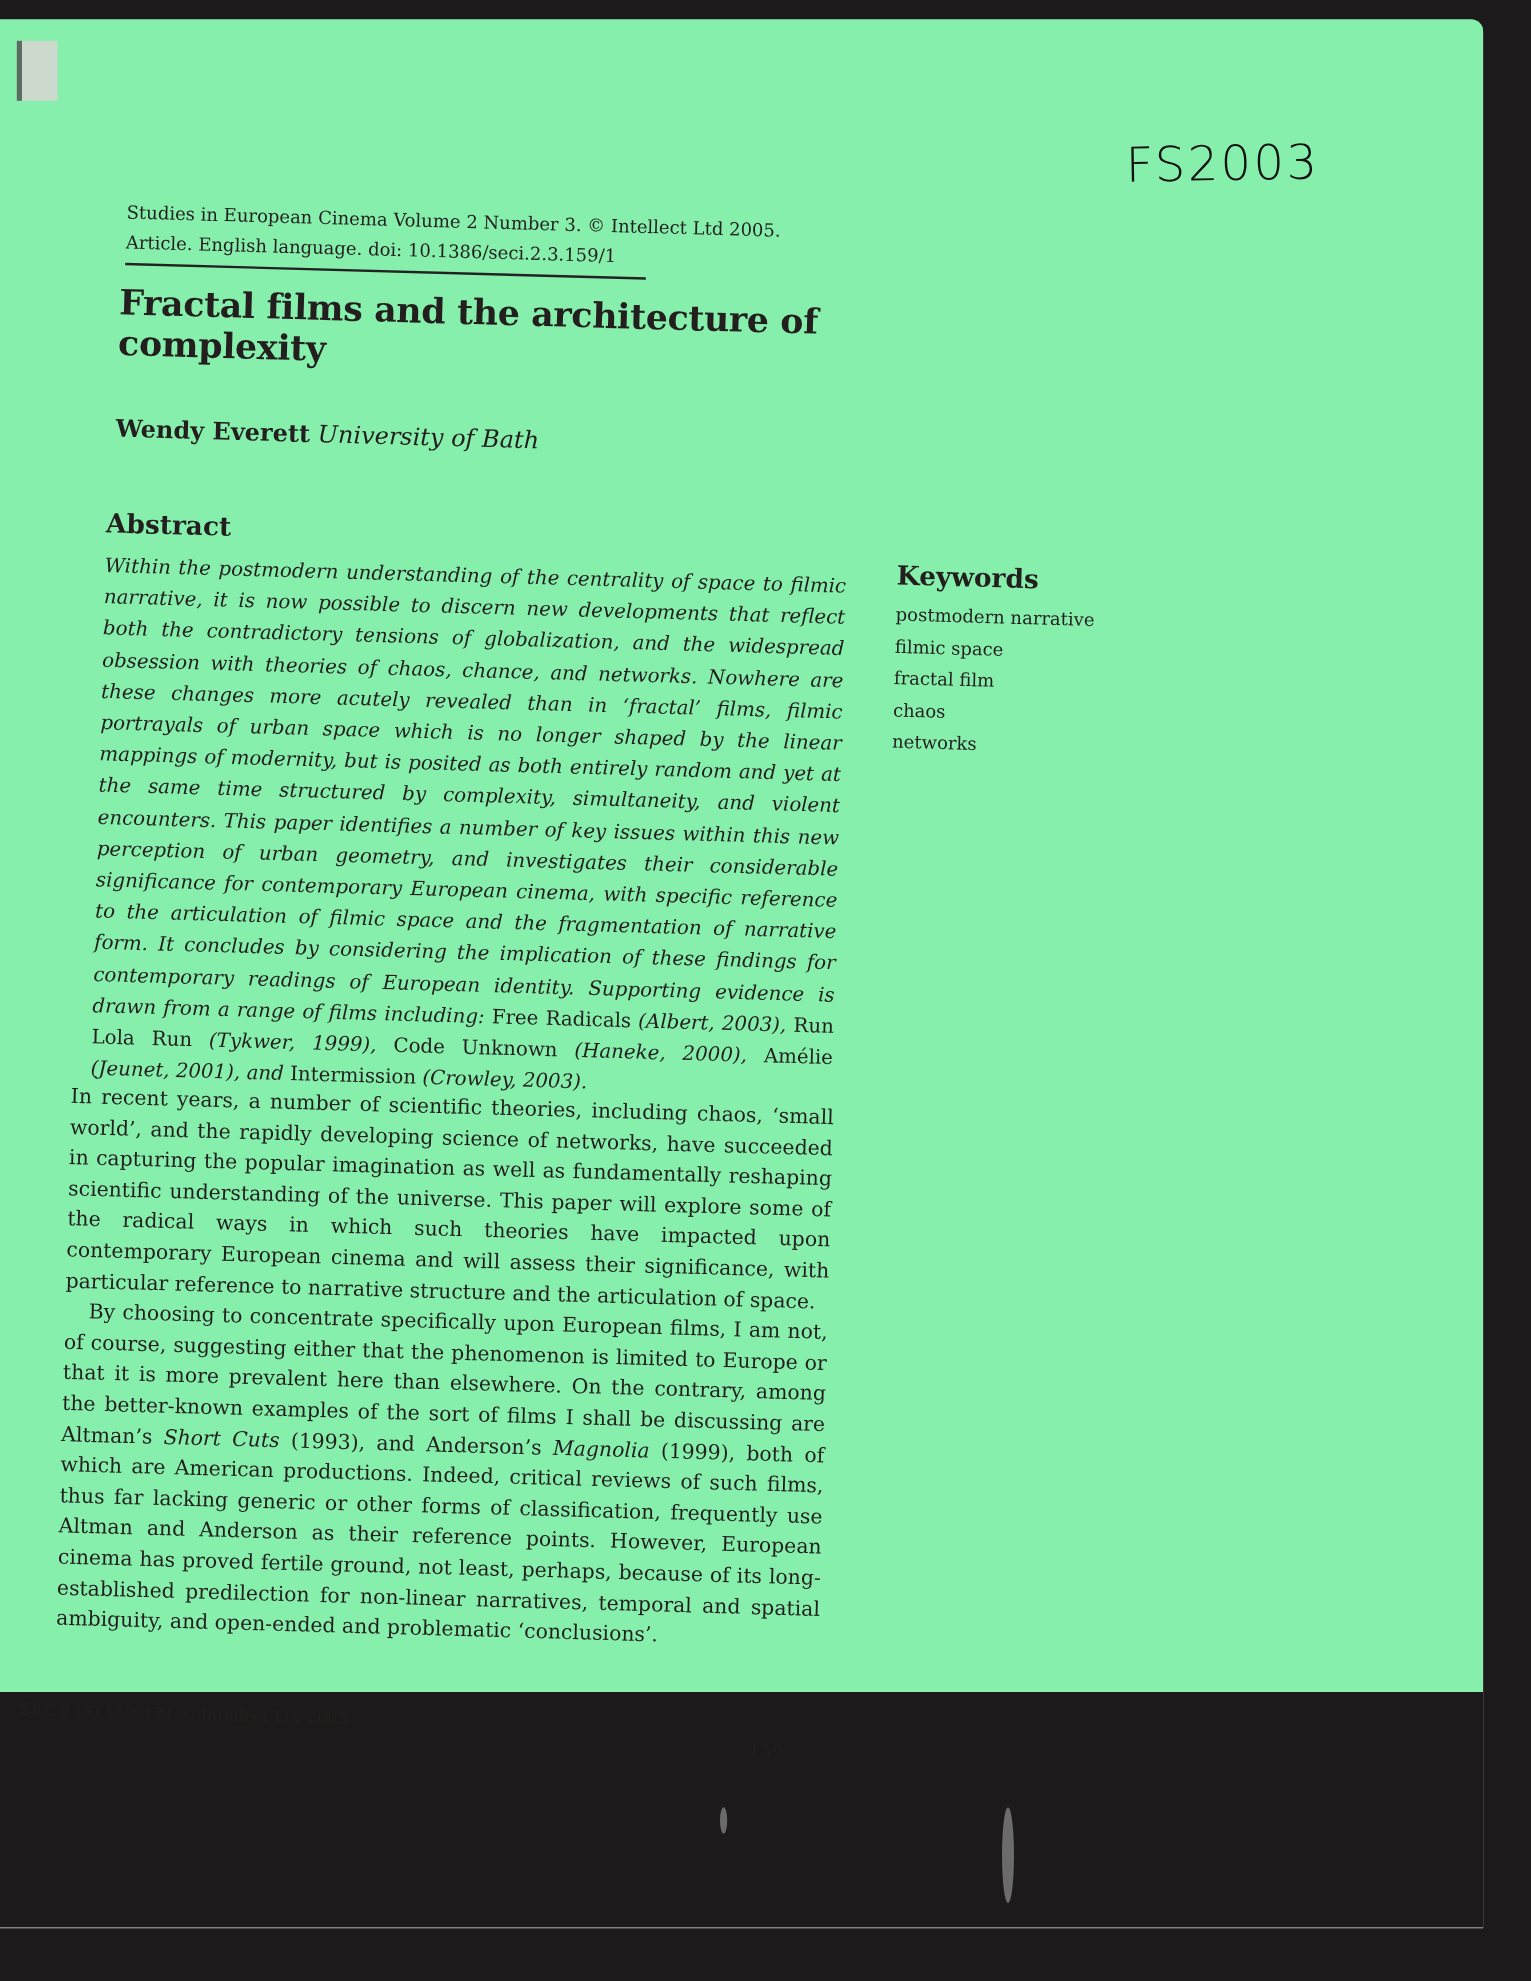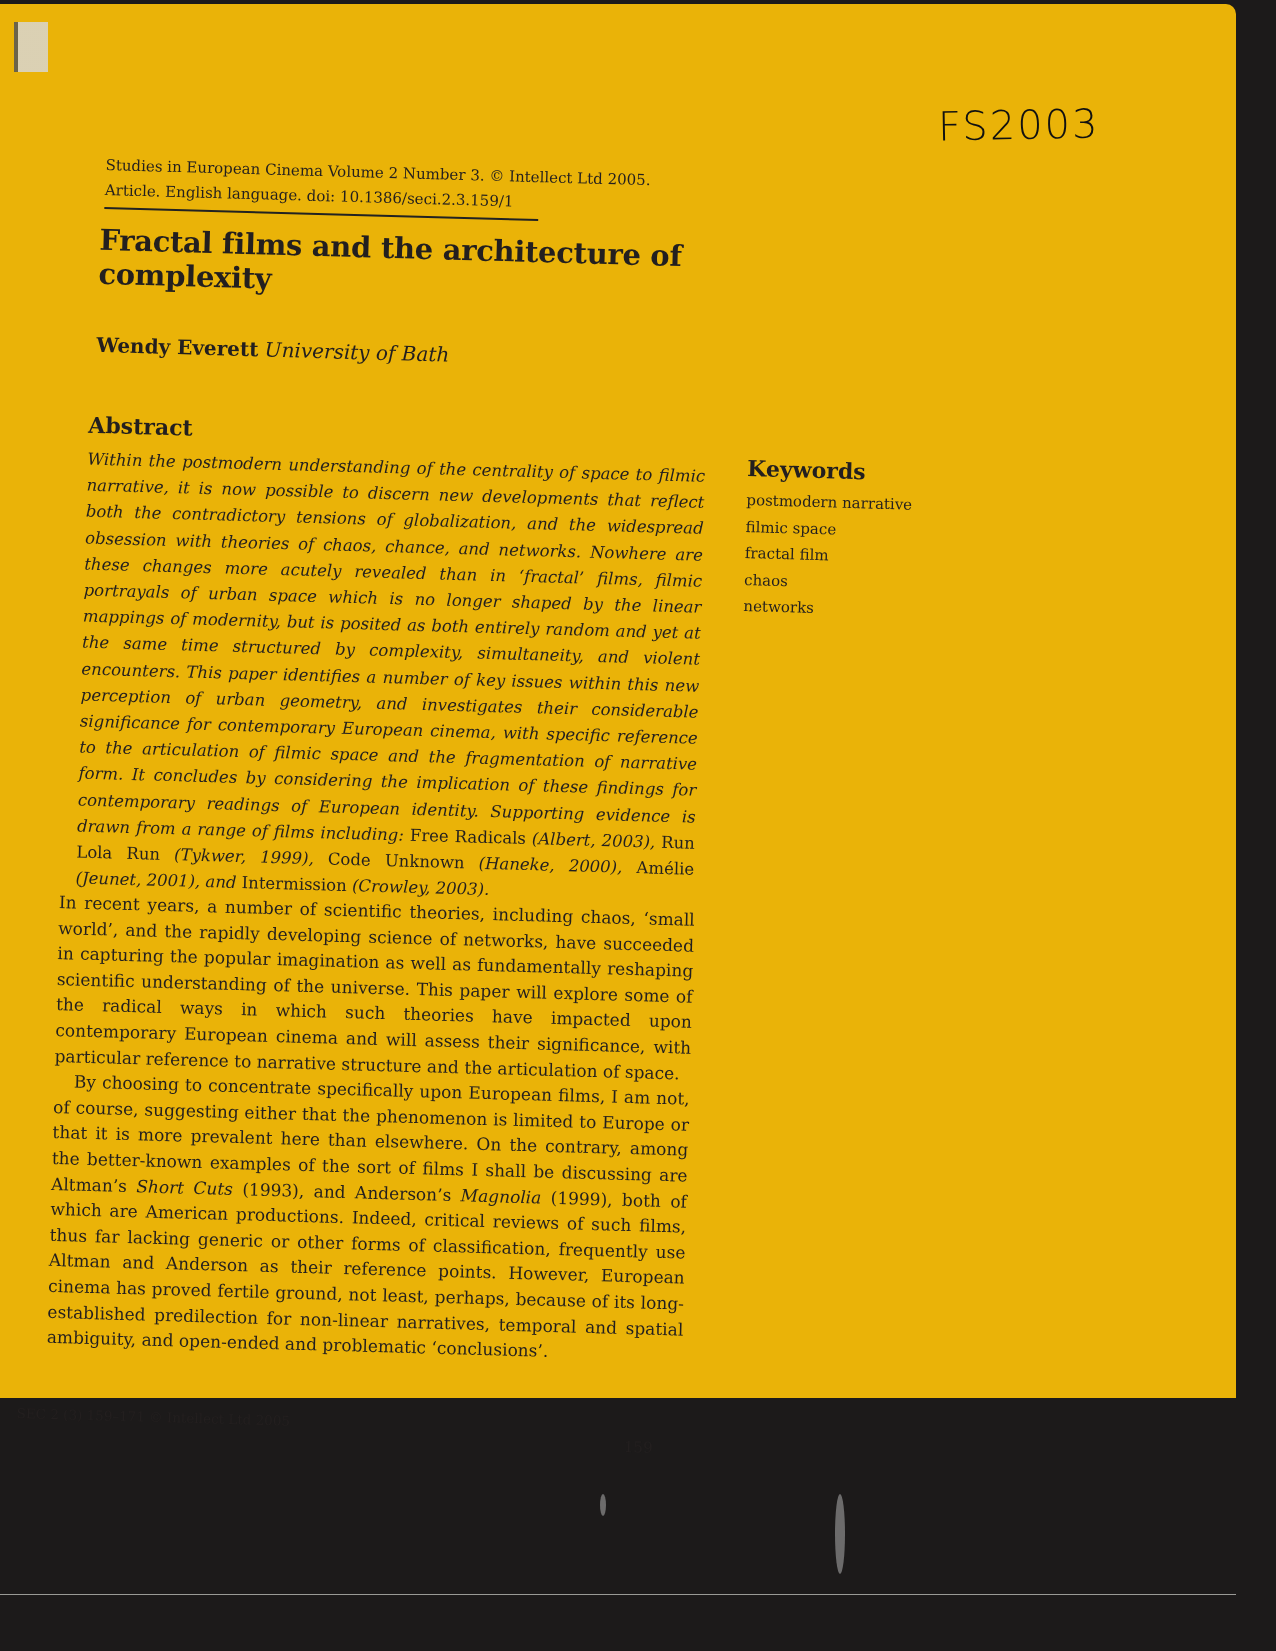--- a/index.html
+++ b/index.html
@@ -4,23 +4,23 @@
 <style>
   html, body { margin: 0; padding: 0; }
   body {
     width: 1276px; height: 1651px;
     background: #1c1a1a;
     position: relative; overflow: hidden;
     font-family: "DejaVu Serif", "Liberation Serif", serif;
     color: #231f1f;
   }
   .page {
-    position: absolute; left: 0; top: 4px;
+    position: absolute; left: 0; top: 16px;
     width: 1236px; height: 1394px;
-    background: #eab308;
+    background: #86efac;
     border-top-right-radius: 10px;
   }
   .page-edge {
     position: absolute; right: 0; top: 0; width: 40px; height: 1651px;
     background: #1c1a1a;
   }
   .inner-border {
     position: absolute; left: 0; top: 10px; width: 1236px; height: 1580px;
     border-right: 1px solid #dcd8d2;
     border-bottom: 1px solid #9a9a96;

